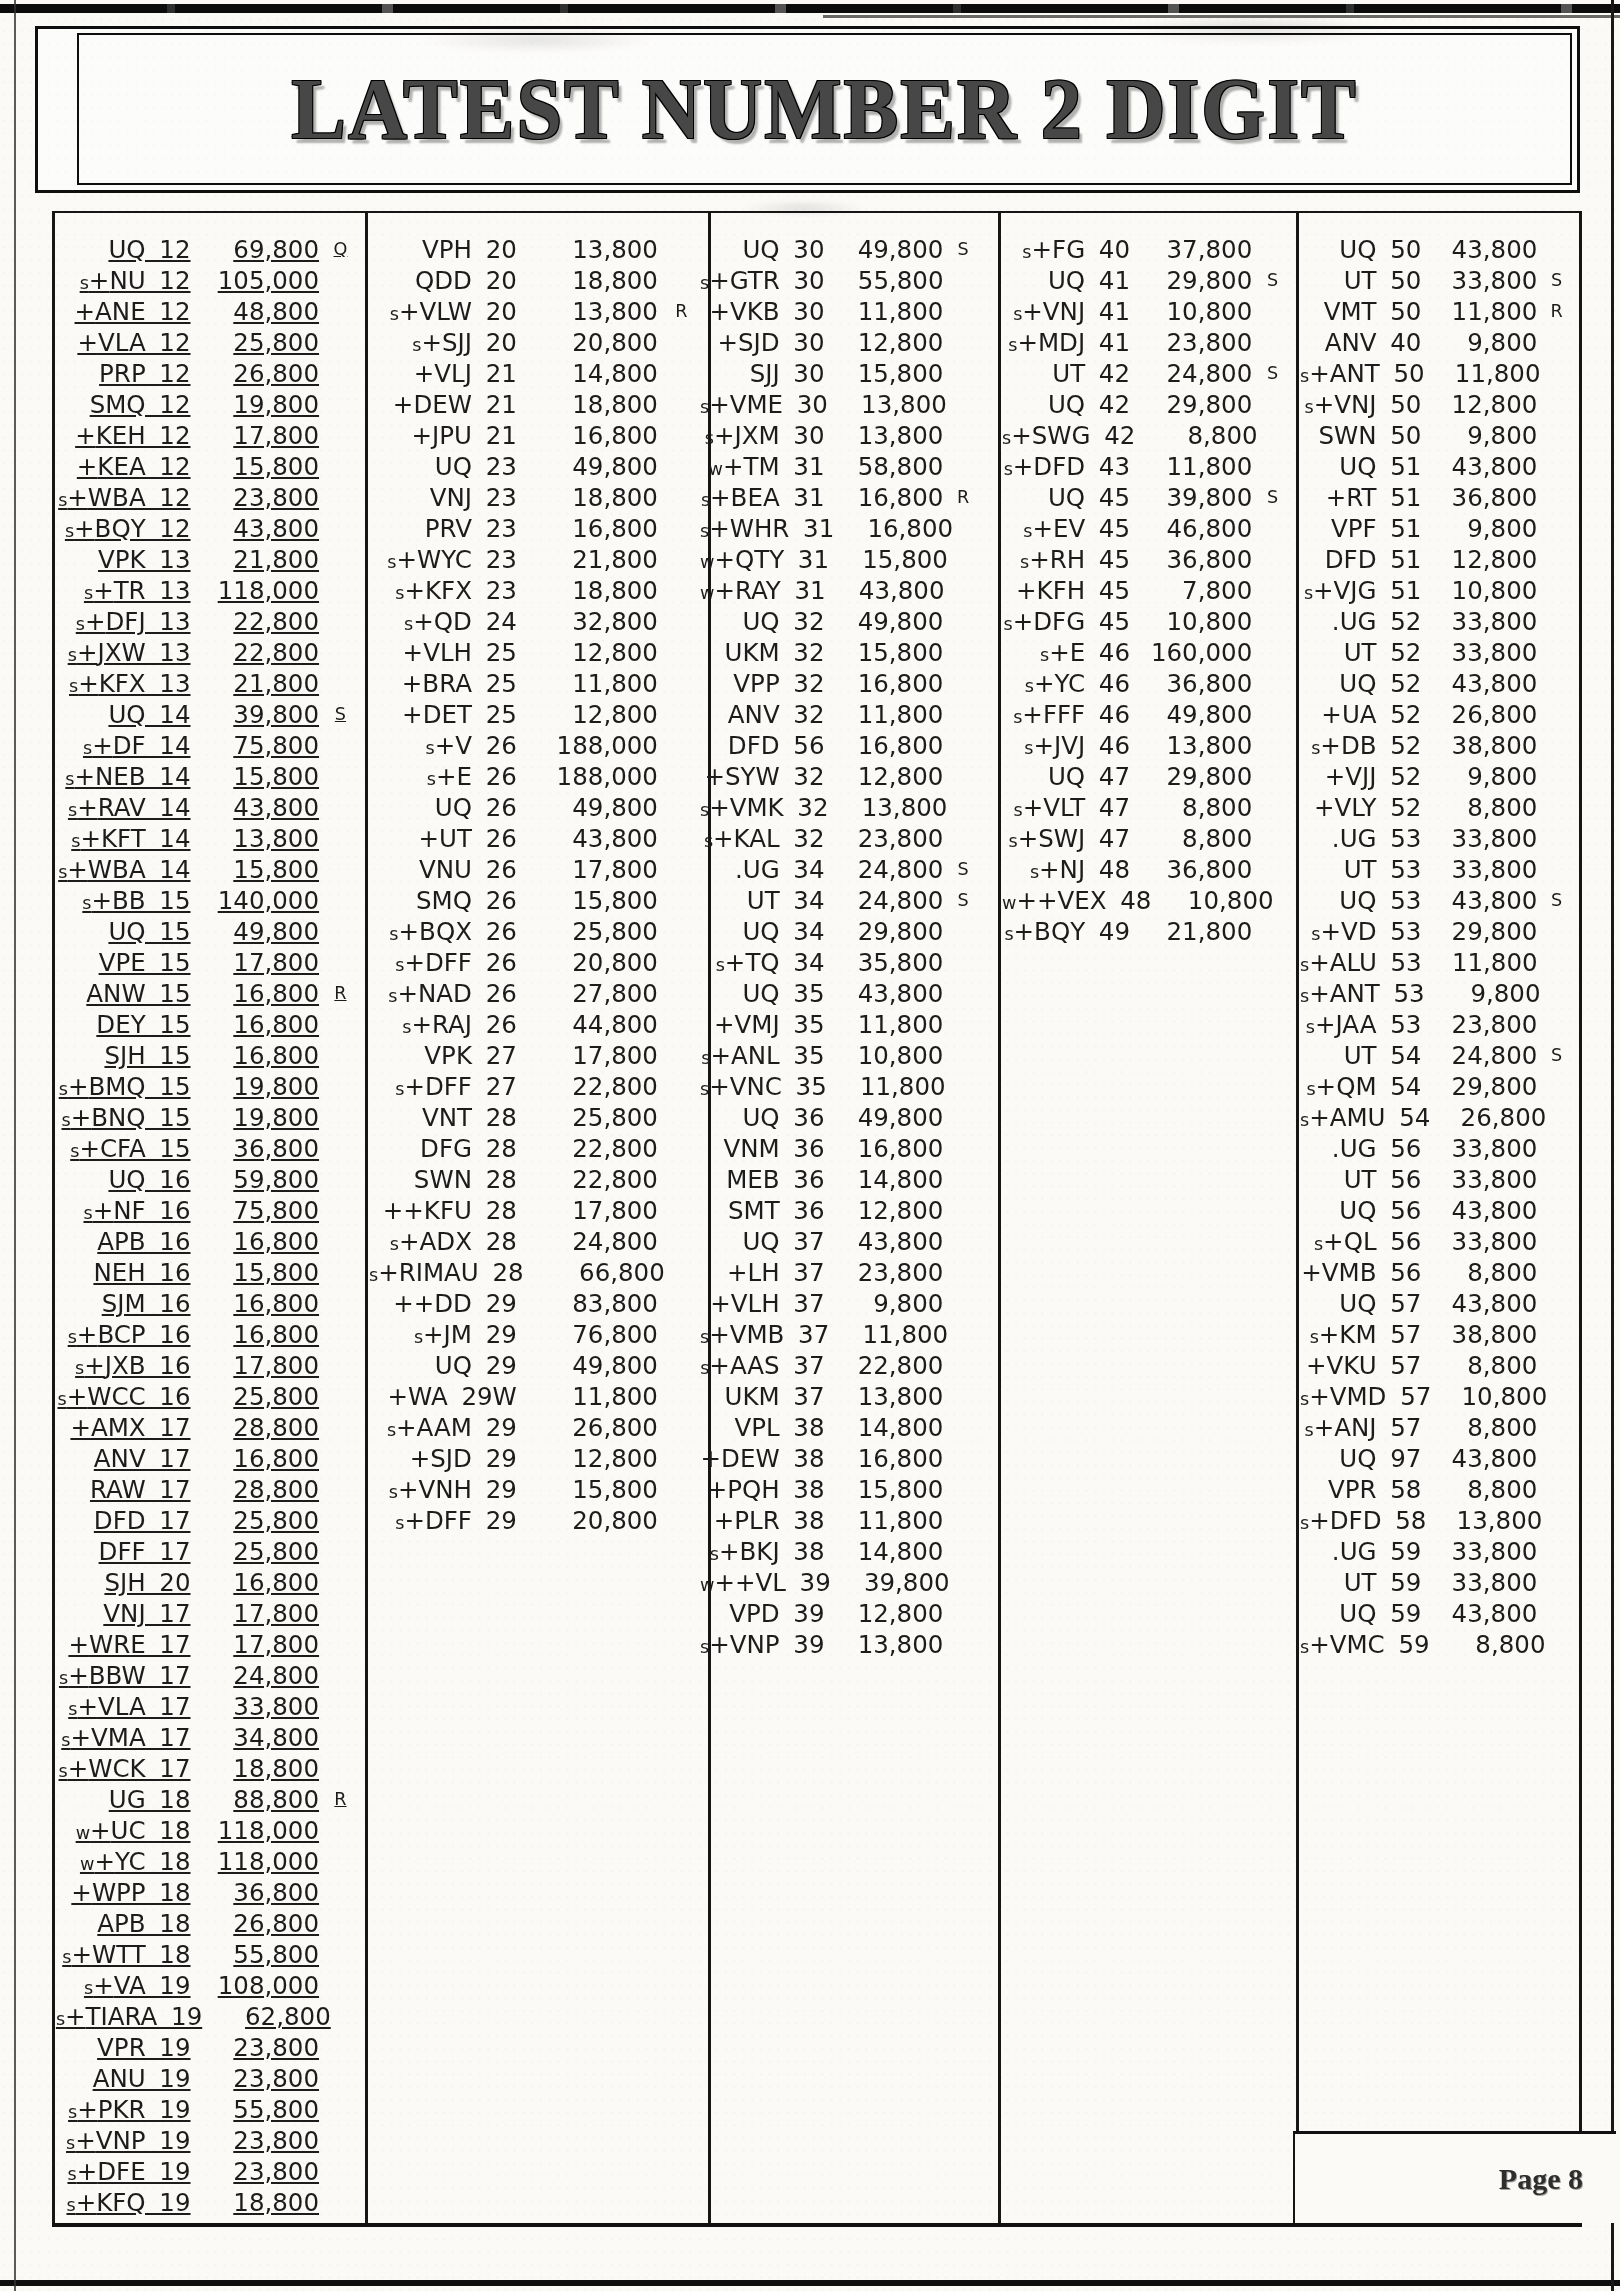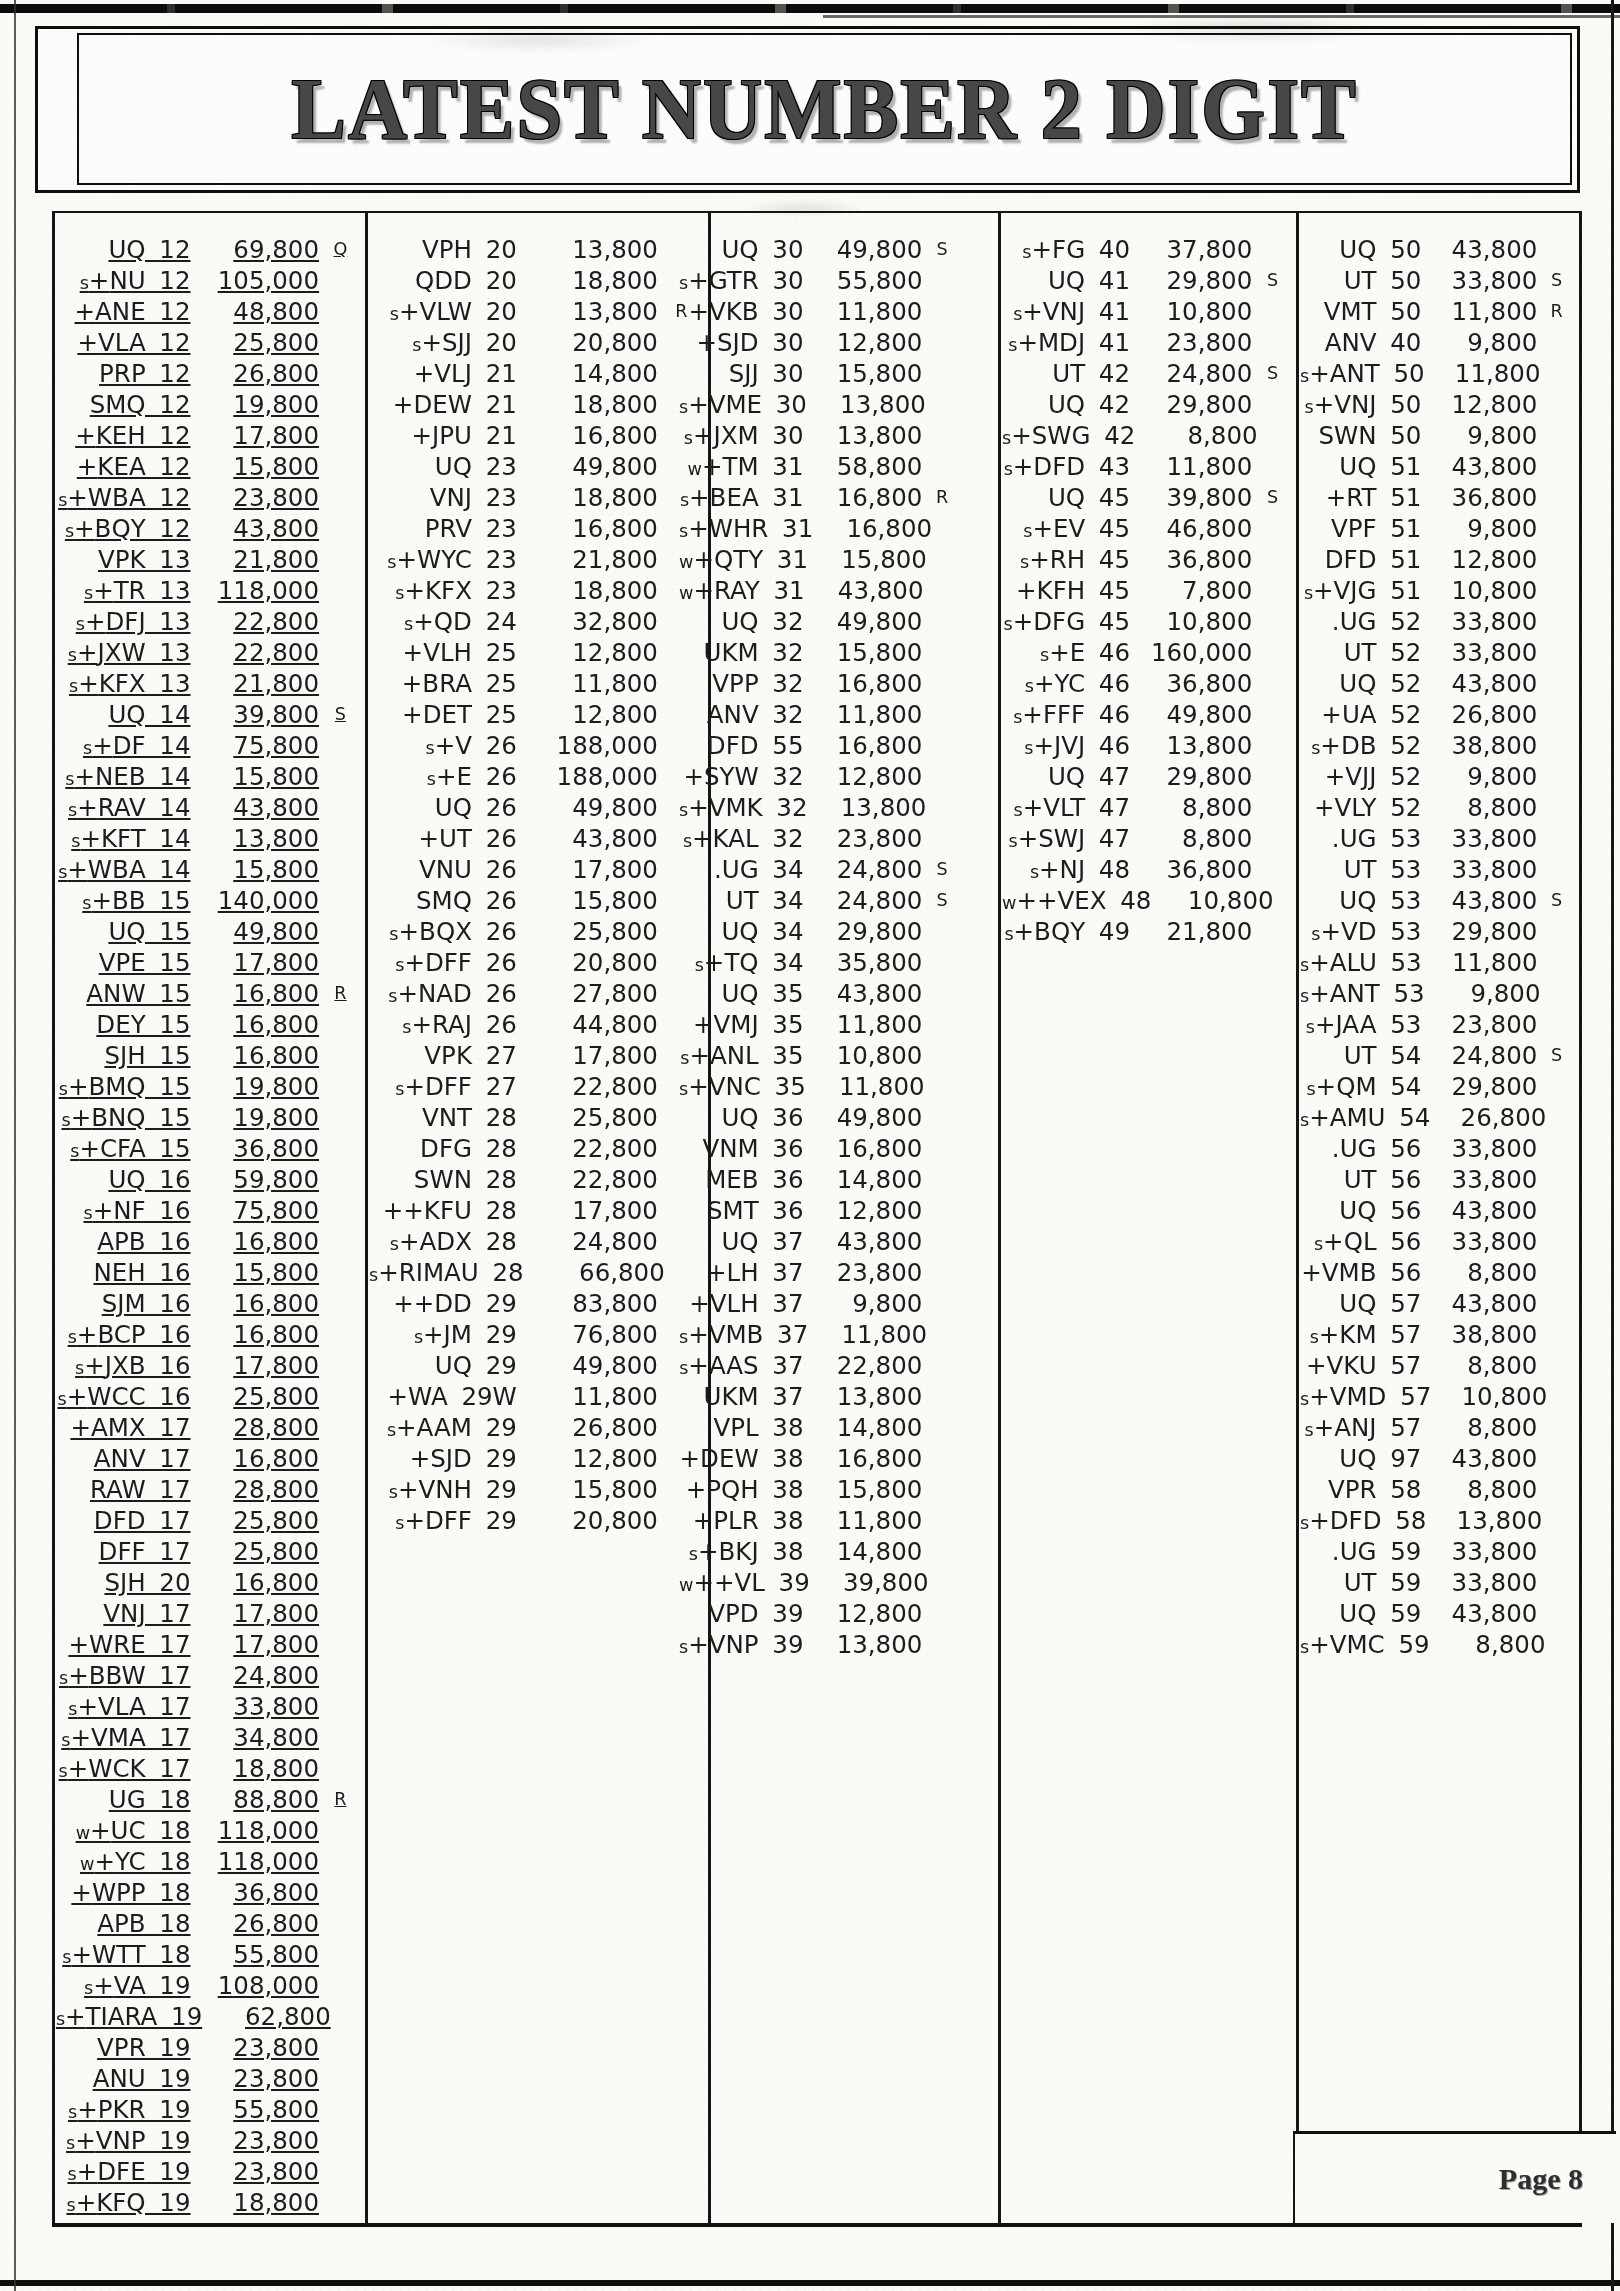--- a/index.html
+++ b/index.html
@@ -40,21 +40,21 @@
   .table{
     position:absolute;left:52px;top:211px;width:1530px;height:2010px;
     border-top:2.9px solid #151515;border-bottom:4.9px solid #111;
   }
   .vline{position:absolute;top:0;width:2.9px;height:100%;background:#161616;}
   .v0{left:0;} .v1{left:313px;} .v2{left:656px;} .v3{left:946px;} .v4{left:1244px;} .v5{left:1527px;}
 
   .col{position:absolute;top:20.6px;}
   .c0{left:3.9px;  width:306px;text-decoration:underline;}
   .c1{left:317px;width:336px;}
-  .c2{left:627px;width:283px;}
+  .c2{left:648px;width:283px;}
   .c3{left:950px;width:291px;}
   .c4{left:1248px;width:276px;}
 
   .row{display:flex;align-items:center;height:31px;font-size:24.5px;}
   .code{flex:0 0 44%;text-align:right;white-space:pre;word-spacing:5.9px;}
   .price{flex:0 0 42%;text-align:right;white-space:pre;}
   .suffix{flex:0 0 14%;text-align:center;font-size:17.6px;}
   .pfx-small{font-size:0.72em;}
 
   .page-box{
@@ -704,21 +704,21 @@
           <span class="code">VPP 32</span>
           <span class="price">16,800</span>
           <span class="suffix"></span>
         </div>
         <div class="row">
           <span class="code">ANV 32</span>
           <span class="price">11,800</span>
           <span class="suffix"></span>
         </div>
         <div class="row">
-          <span class="code">DFD 55</span>
+          <span class="code">DFD 56</span>
           <span class="price">16,800</span>
           <span class="suffix"></span>
         </div>
         <div class="row">
           <span class="code"><span>+</span>SYW 32</span>
           <span class="price">12,800</span>
           <span class="suffix"></span>
         </div>
         <div class="row">
           <span class="code"><span class="pfx-small">s</span><span>+</span>VMK 32</span>

